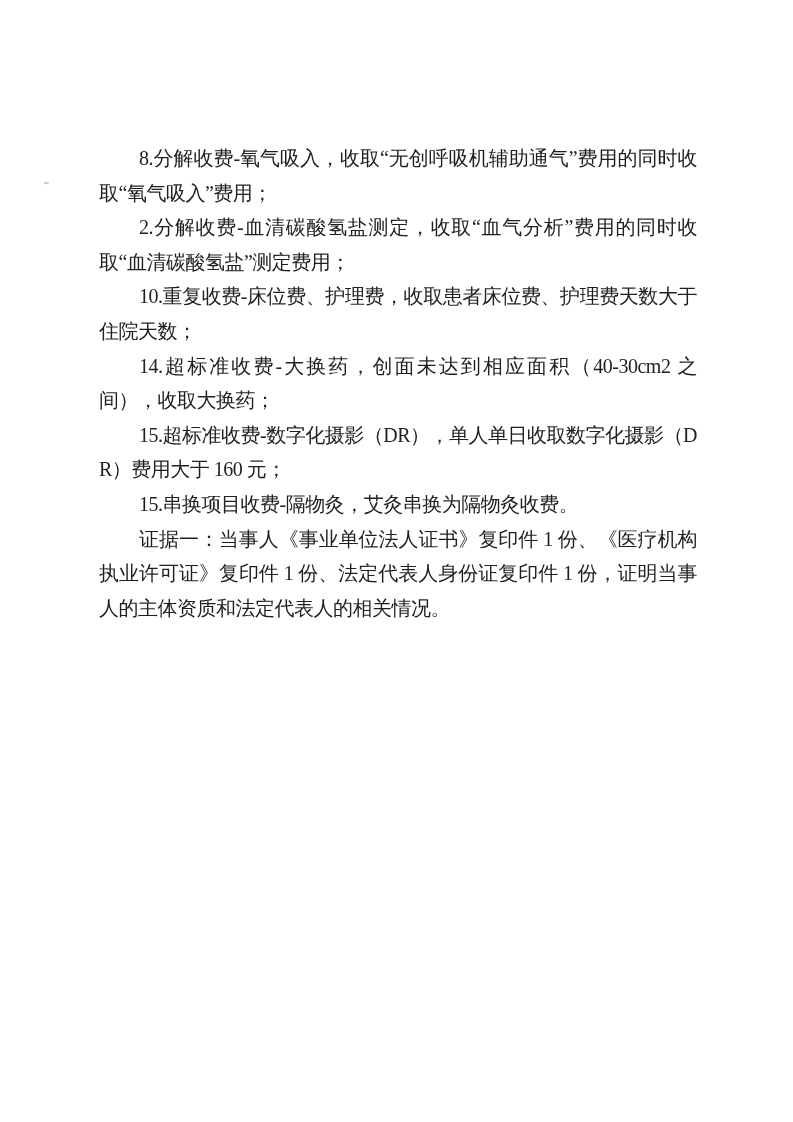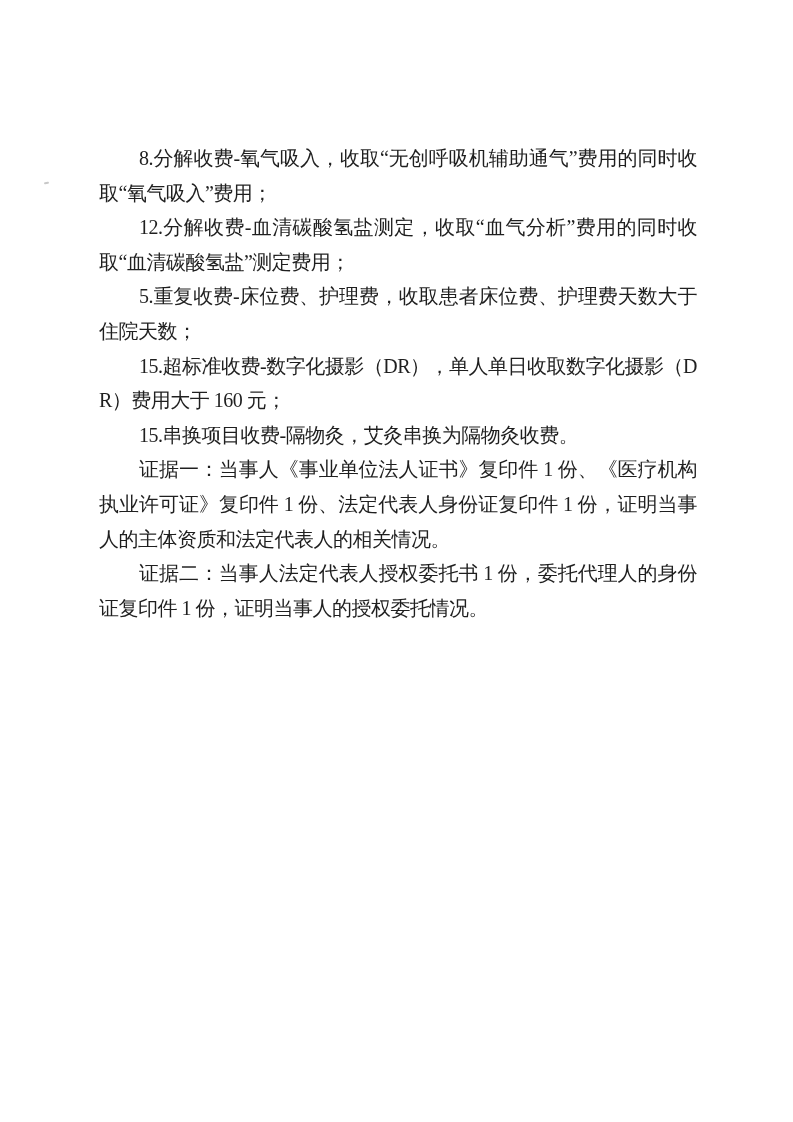--- a/index.html
+++ b/index.html
@@ -46,20 +46,20 @@
     transform: rotate(-12deg);
   }
 </style>
 </head>
 <body>
 
 <div class="page" style="background: rgb(255, 255, 255);">
   <div class="speck" style="background: rgb(154, 154, 154);"></div>
   <div class="text-block" style="color: rgb(31, 31, 31);">
       <p class="para">8.分解收费-氧气吸入，收取“无创呼吸机辅助通气”费用的同时收取“氧气吸入”费用；</p>
-      <p class="para">12.分解收费-血清碳酸氢盐测定，收取“血气分析”费用的同时收取“血清碳酸氢盐”测定费用；</p>
-      <p class="para">5.重复收费-床位费、护理费，收取患者床位费、护理费天数大于住院天数；</p>
+      <p class="para">2.分解收费-血清碳酸氢盐测定，收取“血气分析”费用的同时收取“血清碳酸氢盐”测定费用；</p>
+      <p class="para">10.重复收费-床位费、护理费，收取患者床位费、护理费天数大于住院天数；</p>
+      <p class="para">14.超标准收费-大换药，创面未达到相应面积（40-30cm2 之间），收取大换药；</p>
       <p class="para">15.超标准收费-数字化摄影（DR），单人单日收取数字化摄影（DR）费用大于 160 元；</p>
       <p class="para">15.串换项目收费-隔物灸，艾灸串换为隔物灸收费。</p>
       <p class="para">证据一：当事人《事业单位法人证书》复印件 1 份、《医疗机构执业许可证》复印件 1 份、法定代表人身份证复印件 1 份，证明当事人的主体资质和法定代表人的相关情况。</p>
-      <p class="para">证据二：当事人法定代表人授权委托书 1 份，委托代理人的身份证复印件 1 份，证明当事人的授权委托情况。</p>
     </div>
 </div>
 
 </body></html>

